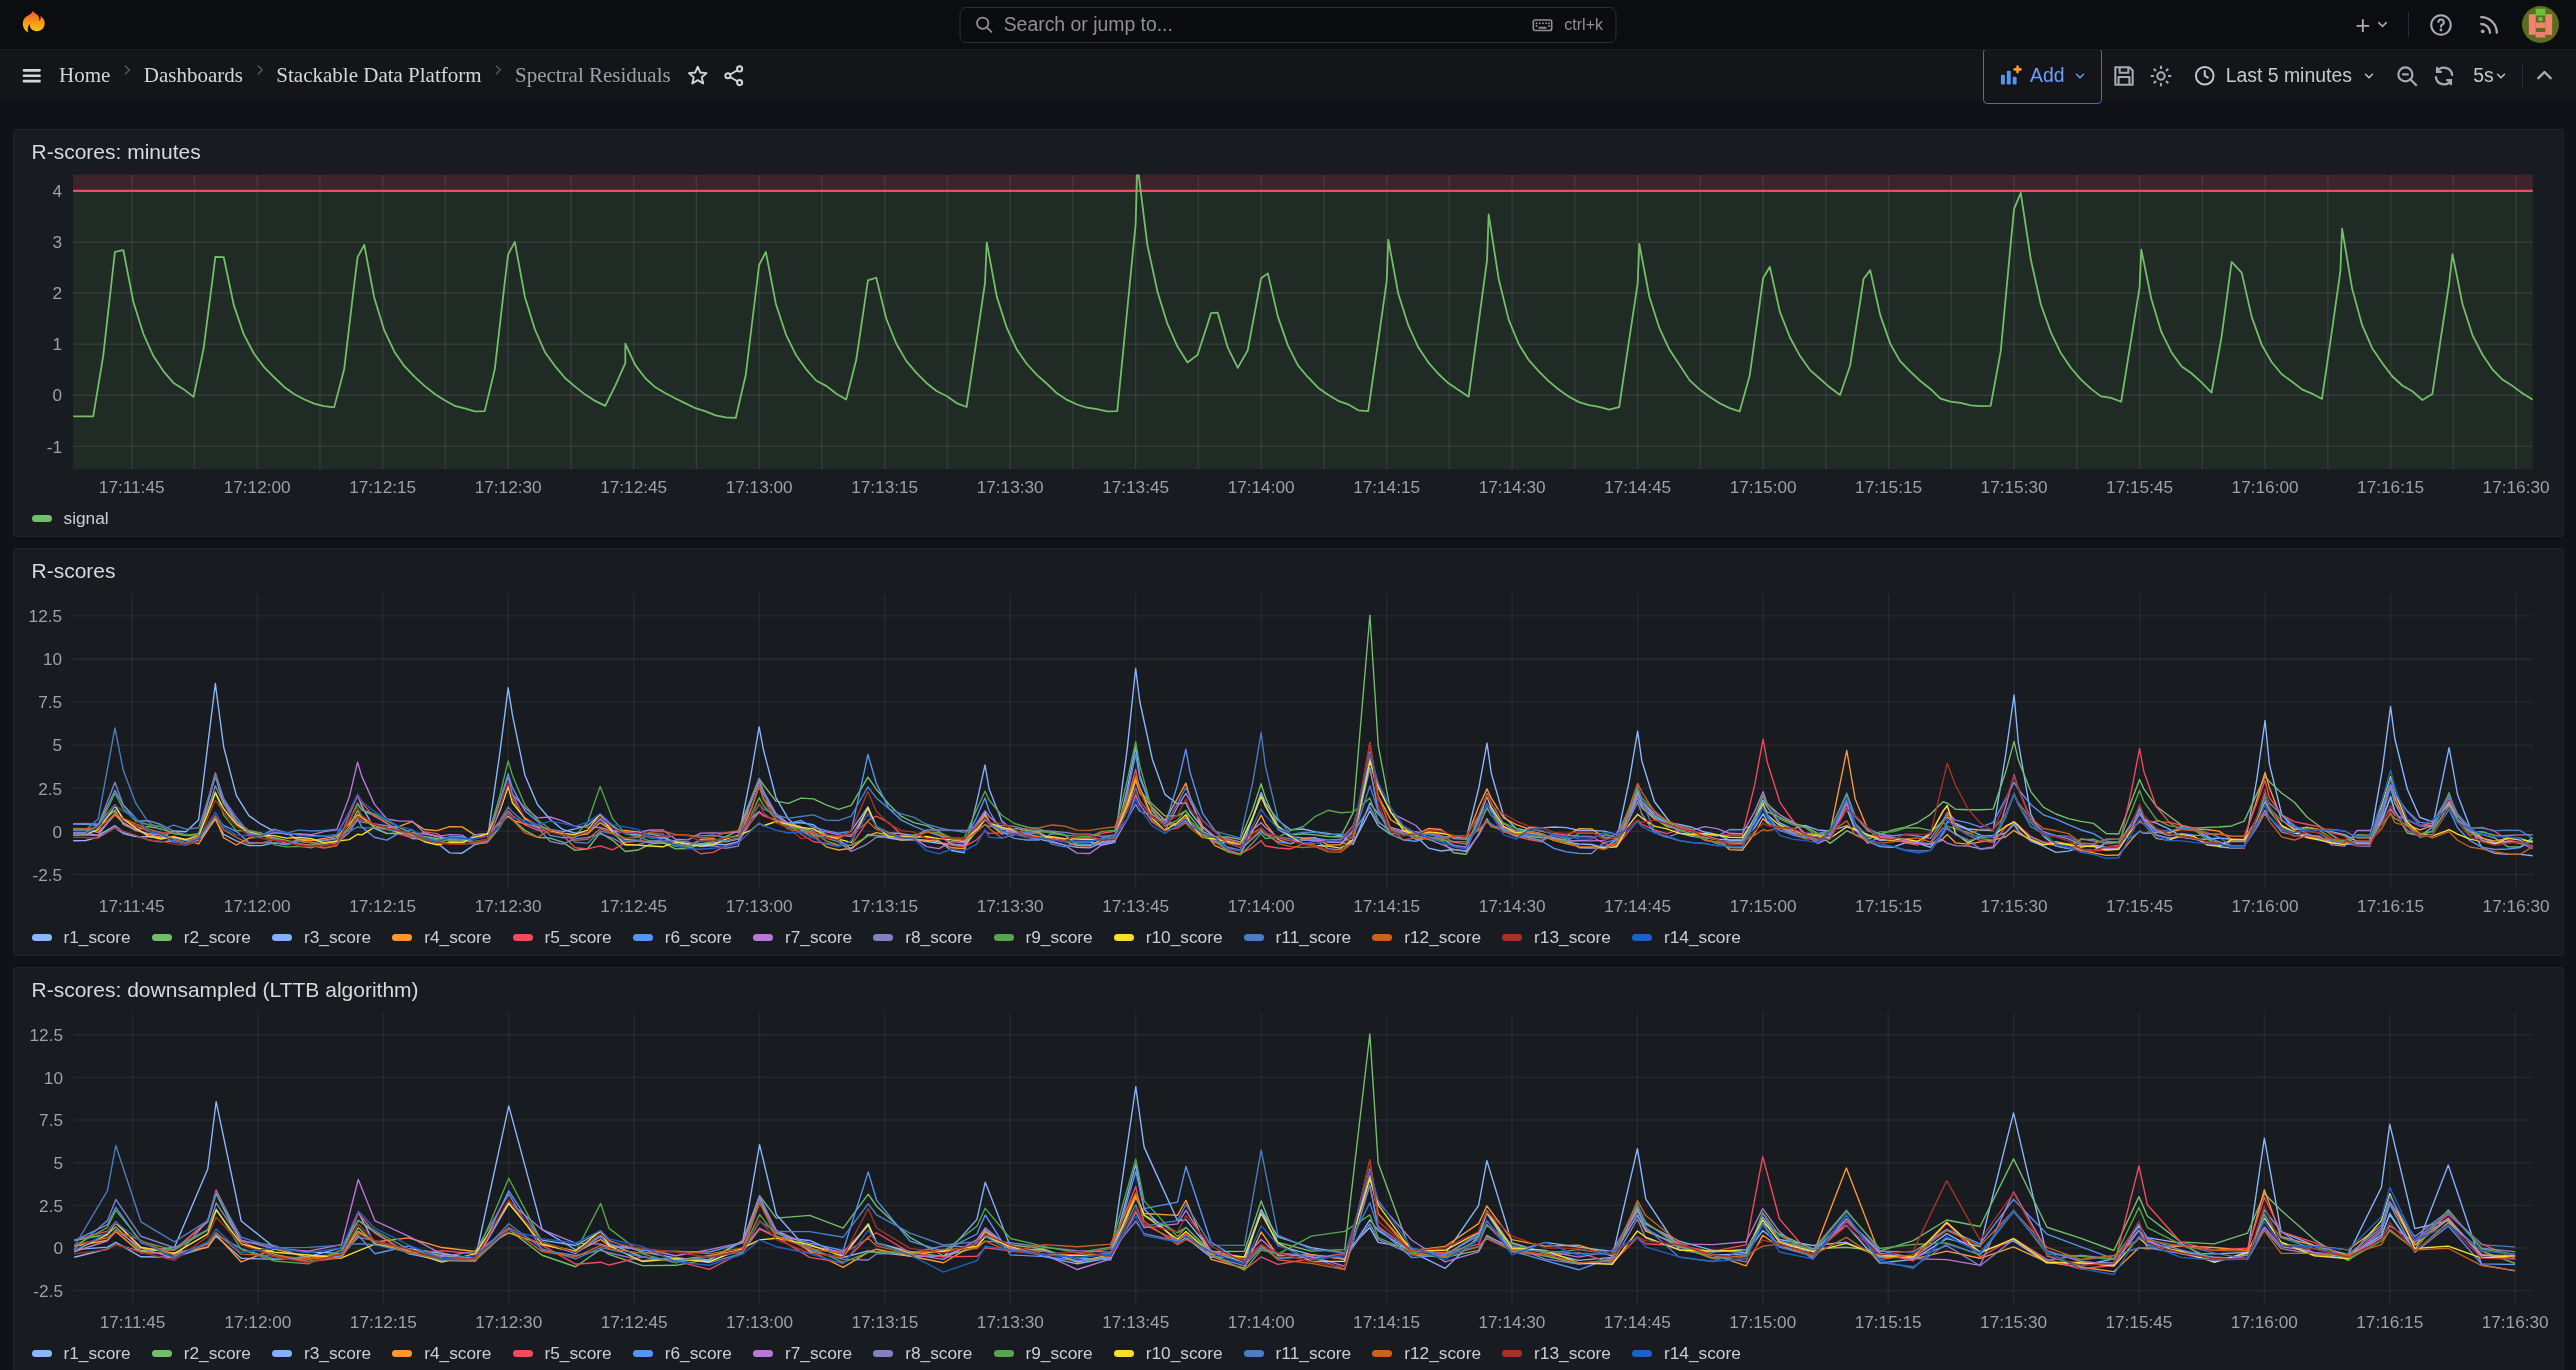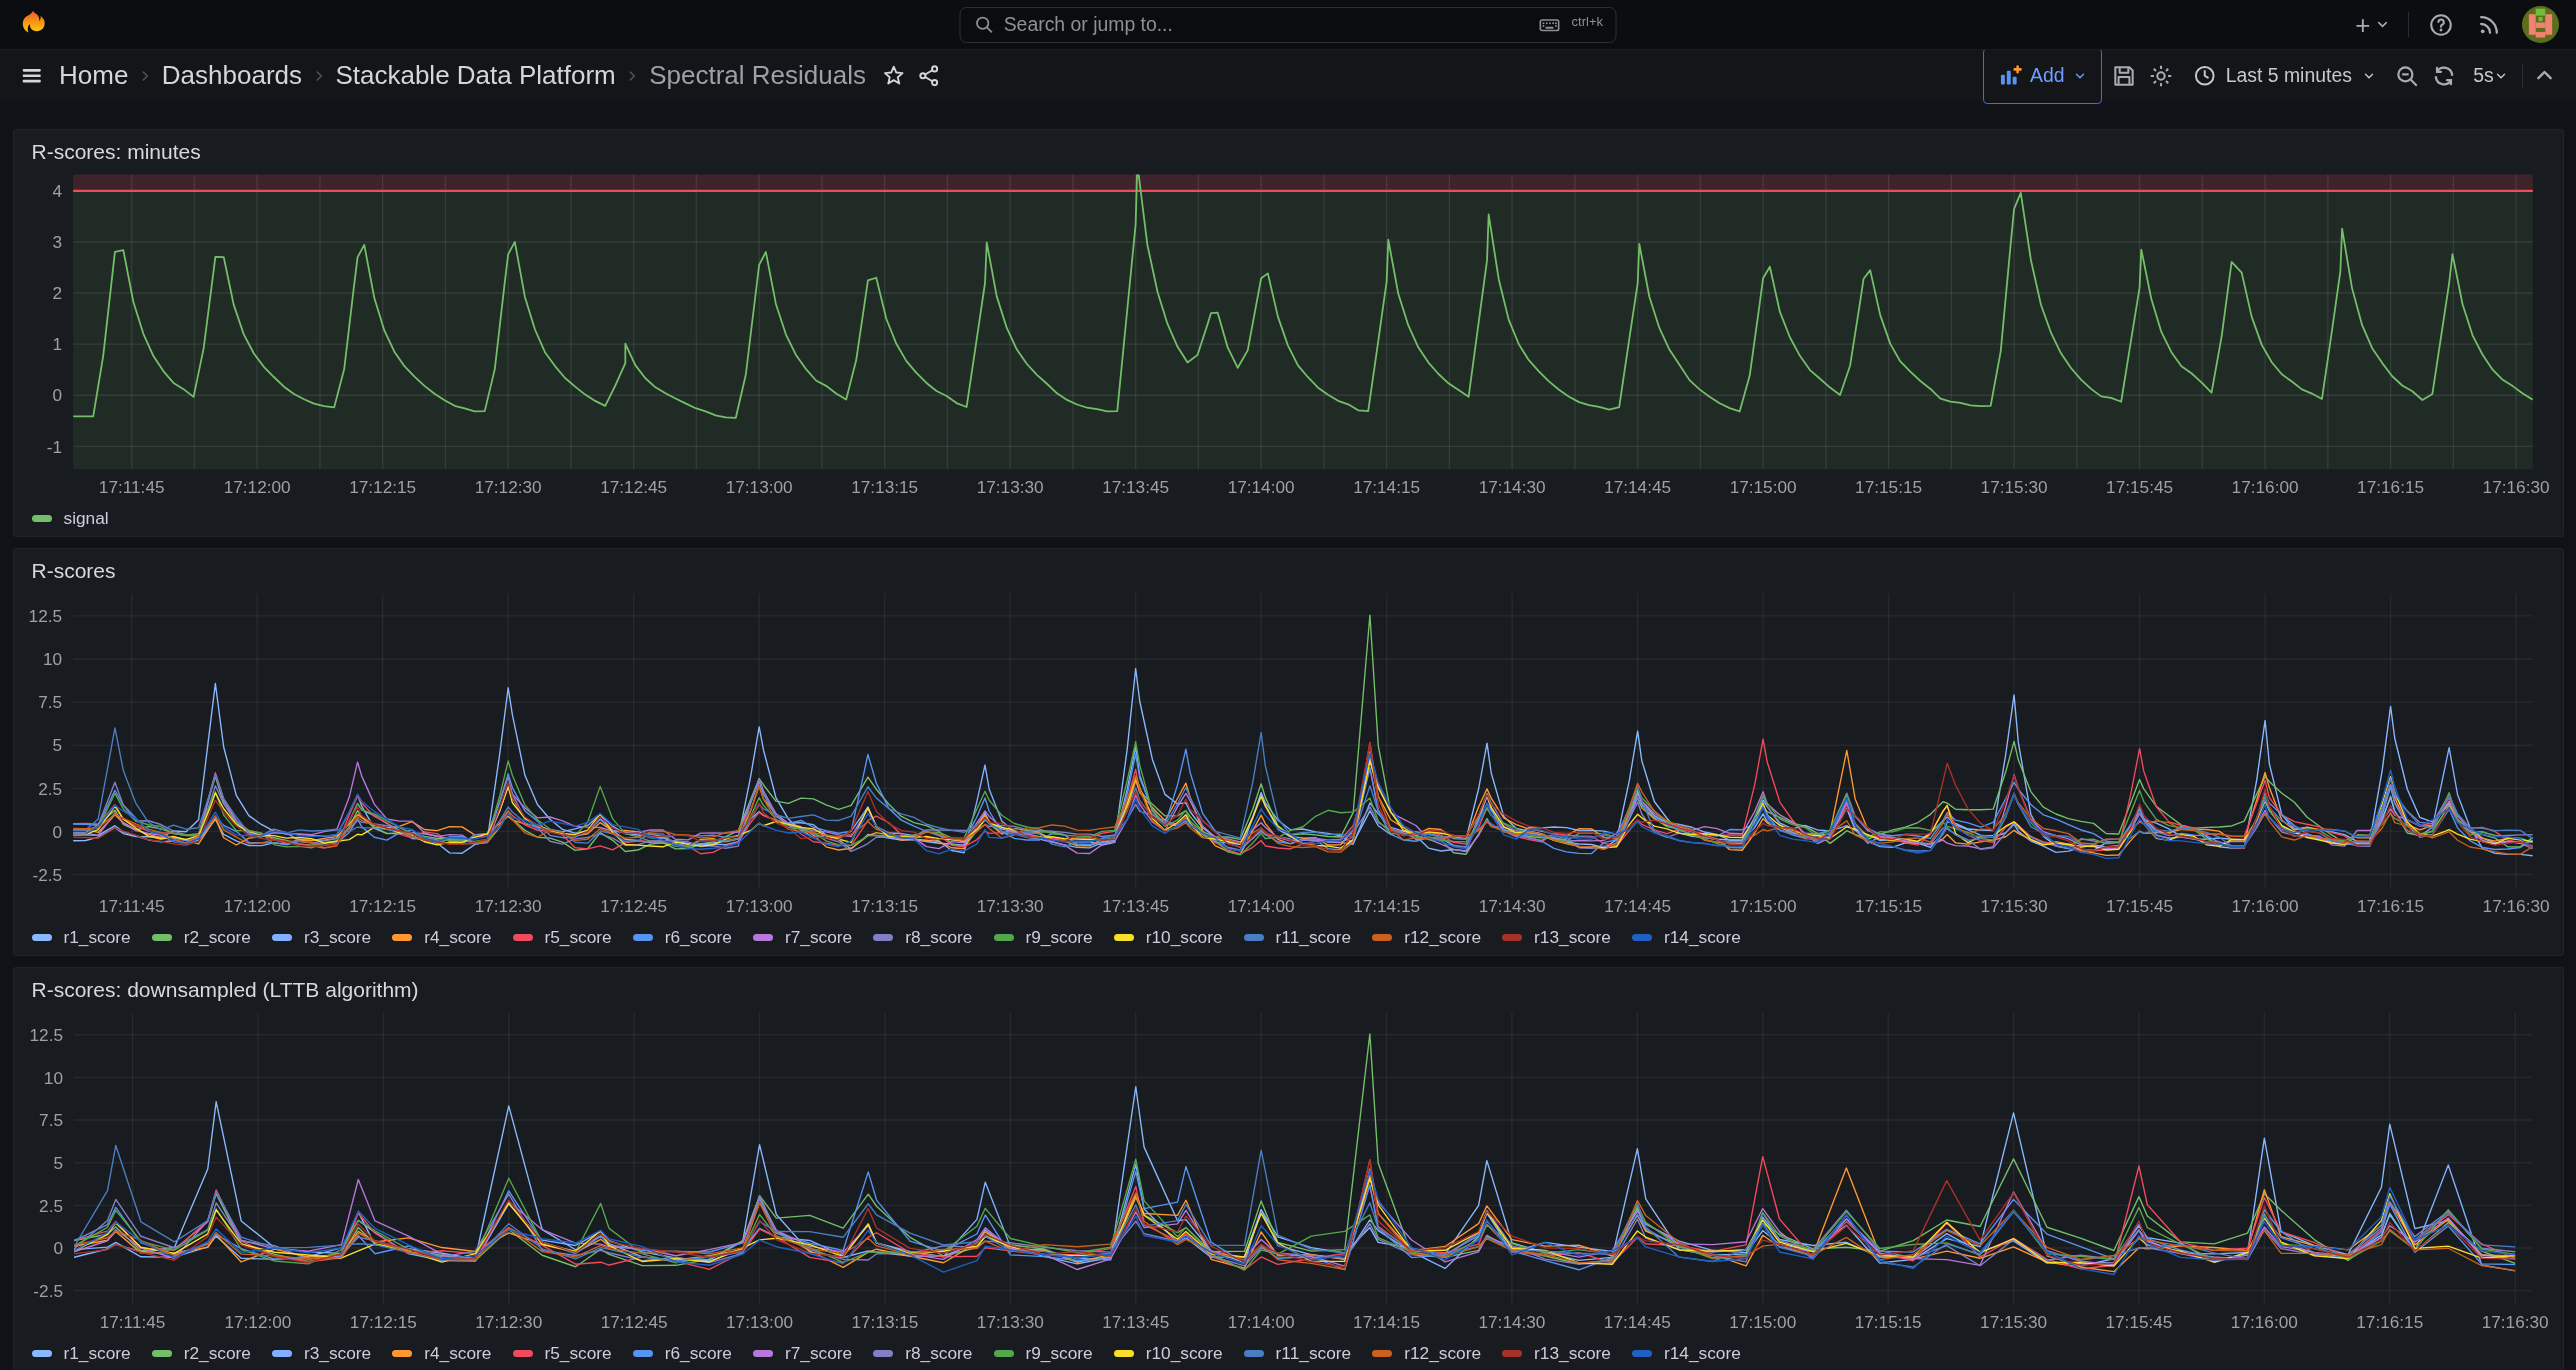--- a/index.html
+++ b/index.html
@@ -9,32 +9,32 @@
   
   .topnav { height:50px; background:#0c0d10; display:flex; align-items:center;
     padding:0 16.6px; position:relative; border-bottom:0.7px solid #1b1c22; }
   .logo { width:32px; height:32px; display:flex; align-items:center; justify-content:center; cursor:pointer; }
   .search-wrap { position:absolute; left:50%; top:50%; transform:translate(-50%,-50%);
     width:657px; height:36px; background:#0b0c0e; border:0.7px solid #2c2f36; border-radius:7px;
     display:flex; align-items:center; padding:0 12.5px; gap:9.7px; }
   .search-wrap input { flex:1; background:transparent; border:none; outline:none;
     color:#C7C8CD; font-size:19.4px; font-family:"Liberation Sans",sans-serif; }
   .search-wrap input::placeholder { color:#8e9097; }
-  .kbd-hint { display:flex; gap:11px; color:#8e9097; font-size:13px; }
+  .kbd-hint { display:flex; align-items:center; gap:11px; color:#8e9097; font-size:16px; }
   .nav-actions { margin-left:auto; display:flex; align-items:center; gap:18px; }
   .icon-btn { display:flex; align-items:center; justify-content:center; gap:4.2px;
     min-width:30px; height:33px; border-radius:4.2px; cursor:pointer; color:#A9ABB2; }
   .v-divider { width:0.7px; height:25px; background:#2a2c33; }
   .avatar { width:37px; height:37px; border-radius:50%; overflow:hidden; cursor:pointer; }
   .plus-glyph { font-size:26px; line-height:26px; color:#A9ABB2; font-weight:400; }
 
   
   .crumb-row { height:51px; background:#141519; display:flex; align-items:center;
     padding:0 16.6px; gap:12.5px; }
-  .crumbs { display:flex; align-items:center; gap:9.7px; font-size:26px; }
+  .crumbs { display:flex; align-items:flex-start; gap:9.7px; font-size:21px;font-family:Liberation Serif, serif; }
   .crumb { color:#D5D6DA; cursor:pointer; white-space:nowrap; }
   .crumb.current { color:#9EA0A6; cursor:default; }
   .crumb-sep { color:#54565c; display:flex; }
   .crumb-actions { display:flex; align-items:center; gap:5.5px; }
   .toolbar { margin-left:auto; display:flex; align-items:center; gap:7px; }
   .btn-add { display:flex; align-items:center; gap:8.3px; border:1.4px solid #3D71D9; border-radius:4.2px;
     padding:0 14px; height:56px; color:#6E9FFF; font-size:19.4px; cursor:pointer; background:transparent; }
   .time-btn { display:flex; align-items:center; gap:9.7px; padding:0 9.7px; height:40px;
     font-size:19.4px; color:#C7C8CD; cursor:pointer; border-radius:4.2px; }
   .refresh-int { display:flex; align-items:center; font-size:19.4px; color:#C7C8CD;

